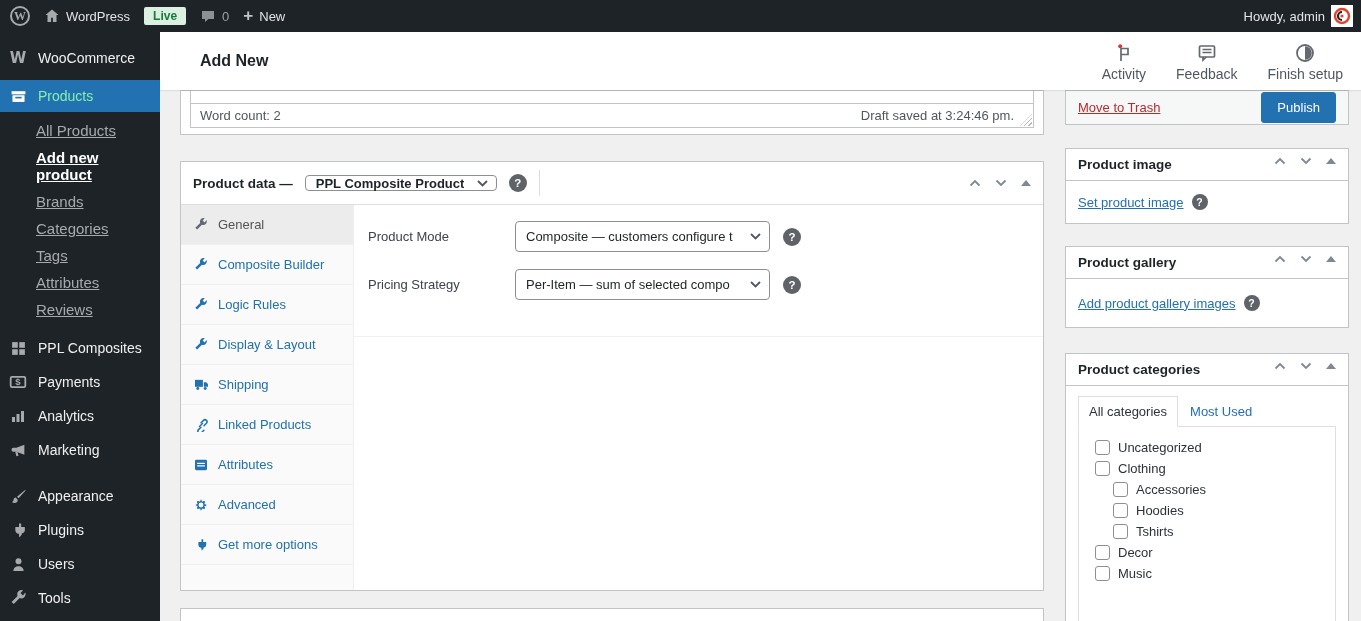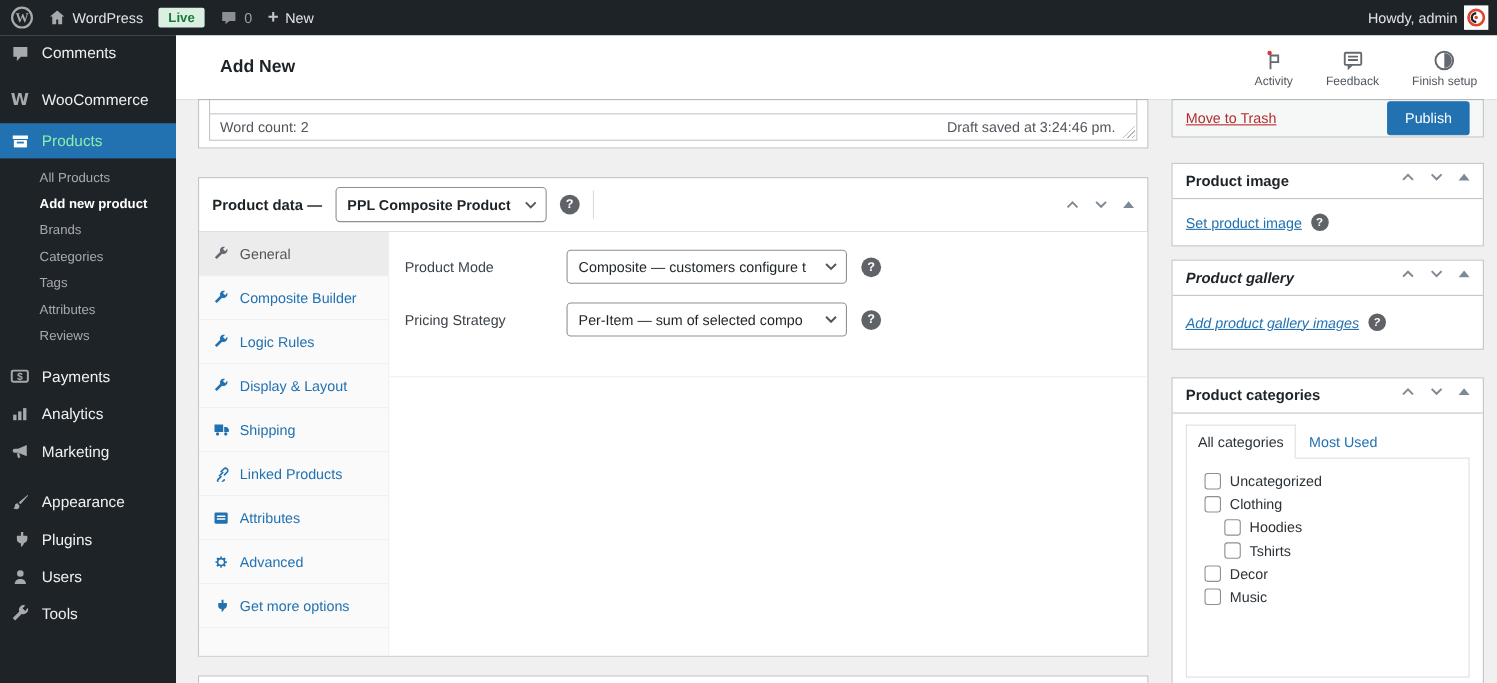--- a/index.html
+++ b/index.html
@@ -24,33 +24,33 @@
   
   .sidebar { position:absolute; top:32px; left:0; width:160px; height:589px; background:#1d2327;
     color:#f0f0f1; font-size:14px; overflow:hidden; }
   .mi { display:flex; align-items:center; gap:10px; height:32px; padding:0 8px; cursor:pointer; color:#f0f0f1; }
   .mi .ic { width:20px; display:flex; justify-content:center; color:#a7aaad; flex:0 0 20px; }
   .mi.active { background:#2271b1; color:#86efac; position:relative; }
   .mi.active .ic { color:#fff; }
   .mi.active::after { content:""; position:absolute; right:-8px; top:50%; margin-top:-8px;
     border:8px solid transparent; border-left-color:#2271b1; }
   .submenu { list-style:none; padding:5px 0 8px 0; }
-  .submenu li { padding:5px 8px 5px 36px; font-size:12px; color:#a7aaad; cursor:pointer; }
+  .submenu li { padding:5px 8px 5px 36px; font-size:15px; color:#a7aaad; cursor:pointer;text-decoration:underline; }
   .submenu li.current { color:#fff; font-weight:bold; }
   .menu-gap { height:10px; }
   .wicon { font-weight:bold; font-size:15px; font-family:"DejaVu Sans", sans-serif; }
 
   
   .content { position:absolute; top:32px; left:160px; width:1201px; height:589px; }
   .page-header { height:58px; background:#fff; box-shadow:0 1px 1px rgba(0,0,0,.08);
     display:flex; align-items:center; position:relative; z-index:5; }
   .page-title { margin-left:40px; font-size:16px; font-weight:bold; color:#1d2327; }
   .header-actions { margin-left:auto; display:flex; align-items:flex-start; gap:30px; padding-right:18px; }
   .h-action { display:flex; flex-direction:column; align-items:center; gap:3px; color:#50575e;
-    font-size:11px; cursor:pointer; }
+    font-size:14px; cursor:pointer; }
   .h-action .hic { height:22px; display:flex; align-items:flex-end; color:#646970; }
 
   .content-body { display:flex; gap:21px; padding:0 12px 0 20px; align-items:flex-start; }
   .col-main { flex:1; min-width:0; }
   .col-side { width:284px; flex:0 0 284px; }
 
   
   .editor-remnant { background:#fff; border:1px solid #c3c4c7; padding:0 9px 6px 9px; }
   .editor-inner { height:12px; border-left:1px solid #c3c4c7; border-right:1px solid #c3c4c7; }
   .status-bar { border:1px solid #c3c4c7; height:25px; display:flex; align-items:center;
@@ -79,21 +79,21 @@
     display:flex; align-items:center; justify-content:space-between; padding:0 12px; }
   .trash-link { color:#b32d2e; text-decoration:underline; font-size:13px; cursor:pointer; }
   .publish-btn { background:#2271b1; border:1px solid #2271b1; color:#fff; font-size:13px;
     padding:7px 15px; border-radius:3px; cursor:pointer; font-family:inherit; }
 
   
   .product-data { margin-top:26px; }
   .pd-header { display:flex; align-items:center; padding:8px 12px; gap:12px; }
   .pd-title { font-size:13.5px; font-weight:bold; color:#1d2327; white-space:nowrap; }
   .select { display:flex; align-items:center; justify-content:space-between; gap:6px;
-    border:1px solid #8c8f94; border-radius:4px; background:#fff; height:32px;
+    border:1px solid #8c8f94; border-radius:4px; background:#fff; height:16px;
     padding:0 8px 0 10px; font-size:13px; color:#1d2327; cursor:pointer; }
   .select .sel-text { white-space:nowrap; overflow:hidden; }
   .type-select { width:192px; font-weight:bold; }
   .pd-divider { width:1px; height:26px; background:#dcdcde; }
   .pd-body { display:flex; min-height:386px; border-top:1px solid #dfdfdf; }
   .pd-tabs { width:173px; flex:0 0 173px; background:#fafafa; border-right:1px solid #eee; list-style:none; }
   .pd-tabs li { display:flex; align-items:center; gap:9px; padding:12px 12px; font-size:13px;
     color:#2271b1; border-bottom:1px solid #f0f0f1; cursor:pointer; }
   .pd-tabs li.active { background:#ececec; color:#555; }
   .pd-tabs .tic { display:flex; width:16px; justify-content:center; flex:0 0 16px; }
@@ -102,21 +102,21 @@
   .form-row { display:flex; align-items:center; margin-bottom:17px; }
   .form-row:last-child { margin-bottom:16px; }
   .form-label { width:147px; flex:0 0 147px; font-size:13px; color:#3c434a; }
   .field-select { width:255px; height:31px; }
   .form-row .help-tip { margin-left:13px; }
 
   .bottom-remnant { margin-top:17px; height:30px; }
 
   
   .box-image { margin-top:23px; }
-  .box-gallery { margin-top:12px;font-style:italic; }
+  .box-gallery { margin-top:22px; }
   .box-categories { margin-top:25px; }
   .cat-content { border-top:1px solid #c3c4c7; padding:10px 12px 12px 12px; }
   .cat-tabs { display:flex; align-items:flex-end; font-size:13px; position:relative; z-index:2; }
   .cat-tab-active { background:#fff; border:1px solid #dfdfdf; border-bottom:1px solid #fff;
     padding:7px 10px; color:#2c3338; margin-bottom:-1px; cursor:pointer; }
   .cat-tab-link { color:#2271b1; padding:7px 12px; cursor:pointer; }
   .cat-list { border:1px solid #dfdfdf; background:#fff; padding:10px 8px; min-height:200px; }
   .cat-row { display:flex; align-items:center; gap:8px; padding:3px 0 3px 8px; font-size:13px;
     color:#2c3338; cursor:pointer; }
   .cat-row.indent-1 { padding-left:26px; }
@@ -166,28 +166,20 @@
               <circle cx="11" cy="11" r="7" fill="none" stroke="#e0452c" stroke-width="2.4"></circle>
               <path d="M11 7a4 4 0 0 0 0 8" fill="none" stroke="#1d2327" stroke-width="2.2"></path>
               <circle cx="11" cy="11" r="1.6" fill="#e0452c"></circle>
             </svg>
         </span>
       </span>
     </div>
   </div>
 
   <div class="sidebar">
-    <div class="mi">
-      <span class="ic">
-        <svg width="17" height="17" viewBox="0 0 16 16" fill="currentColor">
-            <path d="M2 2.5h12v8.5H8.5L5 14.5V11H2z"></path>
-          </svg>
-      </span>
-      <span>Comments</span>
-    </div>
     <div class="menu-gap"></div>
     <div class="mi">
       <span class="ic wicon">W</span>
       <span>WooCommerce</span>
     </div>
     <div class="menu-gap" style="height:6px"></div>
     <div class="mi active">
       <span class="ic">
         <svg width="17" height="17" viewBox="0 0 16 16" fill="currentColor">
             <path d="M1.5 3h13v3h-13z"></path>
@@ -200,20 +192,31 @@
     </div>
     <ul class="submenu">
       <li>All Products</li>
       <li class="current">Add new product</li>
       <li>Brands</li>
       <li>Categories</li>
       <li>Tags</li>
       <li>Attributes</li>
       <li>Reviews</li>
     </ul>
+    <div class="mi" style="height:34px">
+      <span class="ic">
+        <svg width="17" height="17" viewBox="0 0 16 16" fill="currentColor">
+            <rect x="2" y="2" width="5.3" height="5.3"></rect>
+            <rect x="8.7" y="2" width="5.3" height="5.3"></rect>
+            <rect x="2" y="8.7" width="5.3" height="5.3"></rect>
+            <rect x="8.7" y="8.7" width="5.3" height="5.3"></rect>
+          </svg>
+      </span>
+      <span>PPL Composites</span>
+    </div>
     <div class="mi" style="height:34px">
       <span class="ic">
         <svg width="18" height="18" viewBox="0 0 16 16">
             <rect x="1.5" y="3.5" width="13" height="9" rx="1.2" fill="none" stroke="currentColor" stroke-width="1.6"></rect>
             <text x="8" y="10.8" text-anchor="middle" font-size="8.5" font-weight="bold" fill="currentColor" font-family="Liberation Sans, sans-serif">$</text>
           </svg>
       </span>
       <span>Payments</span>
     </div>
     <div class="mi" style="height:34px">
@@ -544,20 +547,24 @@
               <label class="cat-row">
                 <span class="checkbox"></span>
                 <span>Uncategorized</span>
               </label>
               <label class="cat-row">
                 <span class="checkbox"></span>
                 <span>Clothing</span>
               </label>
               <label class="cat-row indent-1">
                 <span class="checkbox"></span>
+                <span>Accessories</span>
+              </label>
+              <label class="cat-row indent-1">
+                <span class="checkbox"></span>
                 <span>Hoodies</span>
               </label>
               <label class="cat-row indent-1">
                 <span class="checkbox"></span>
                 <span>Tshirts</span>
               </label>
               <label class="cat-row">
                 <span class="checkbox"></span>
                 <span>Decor</span>
               </label>

